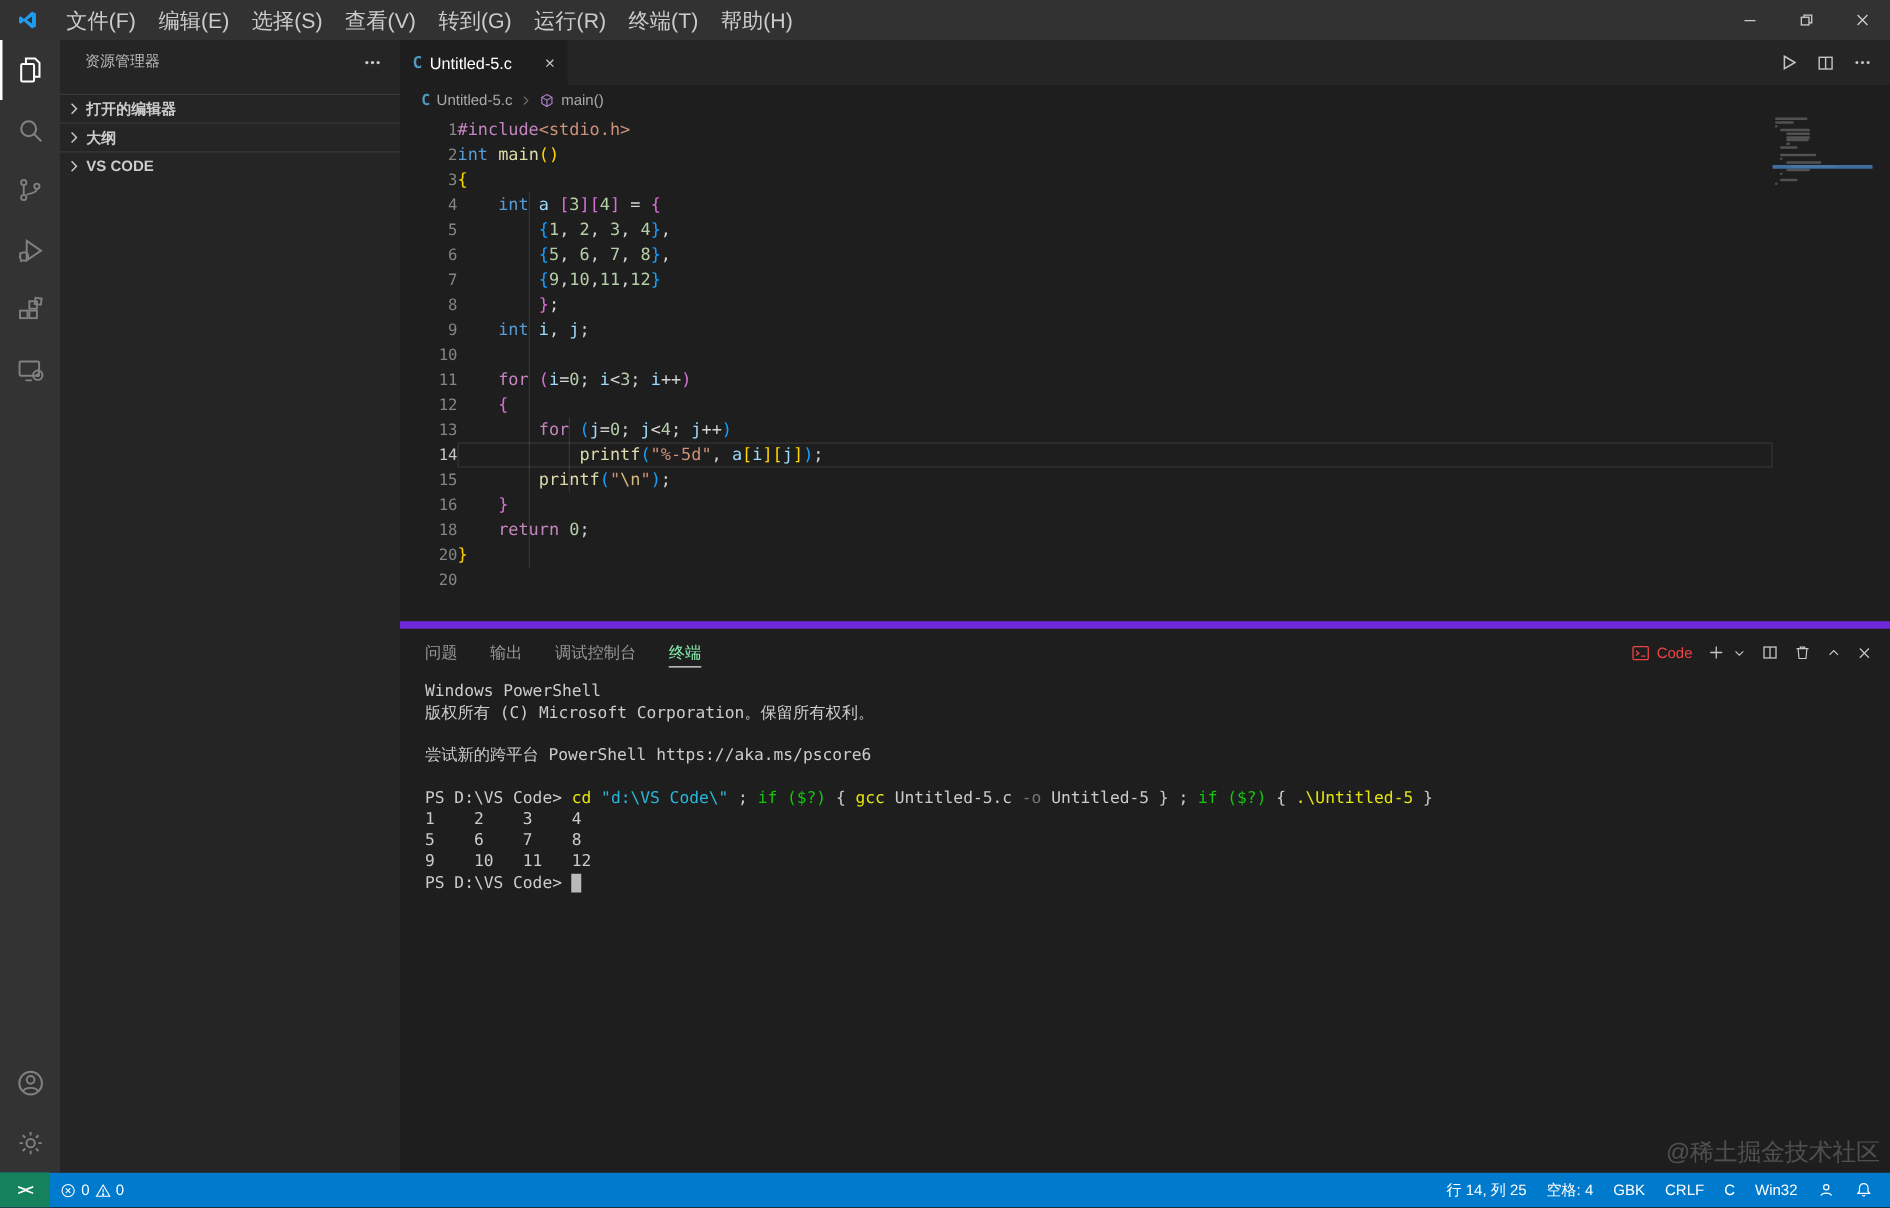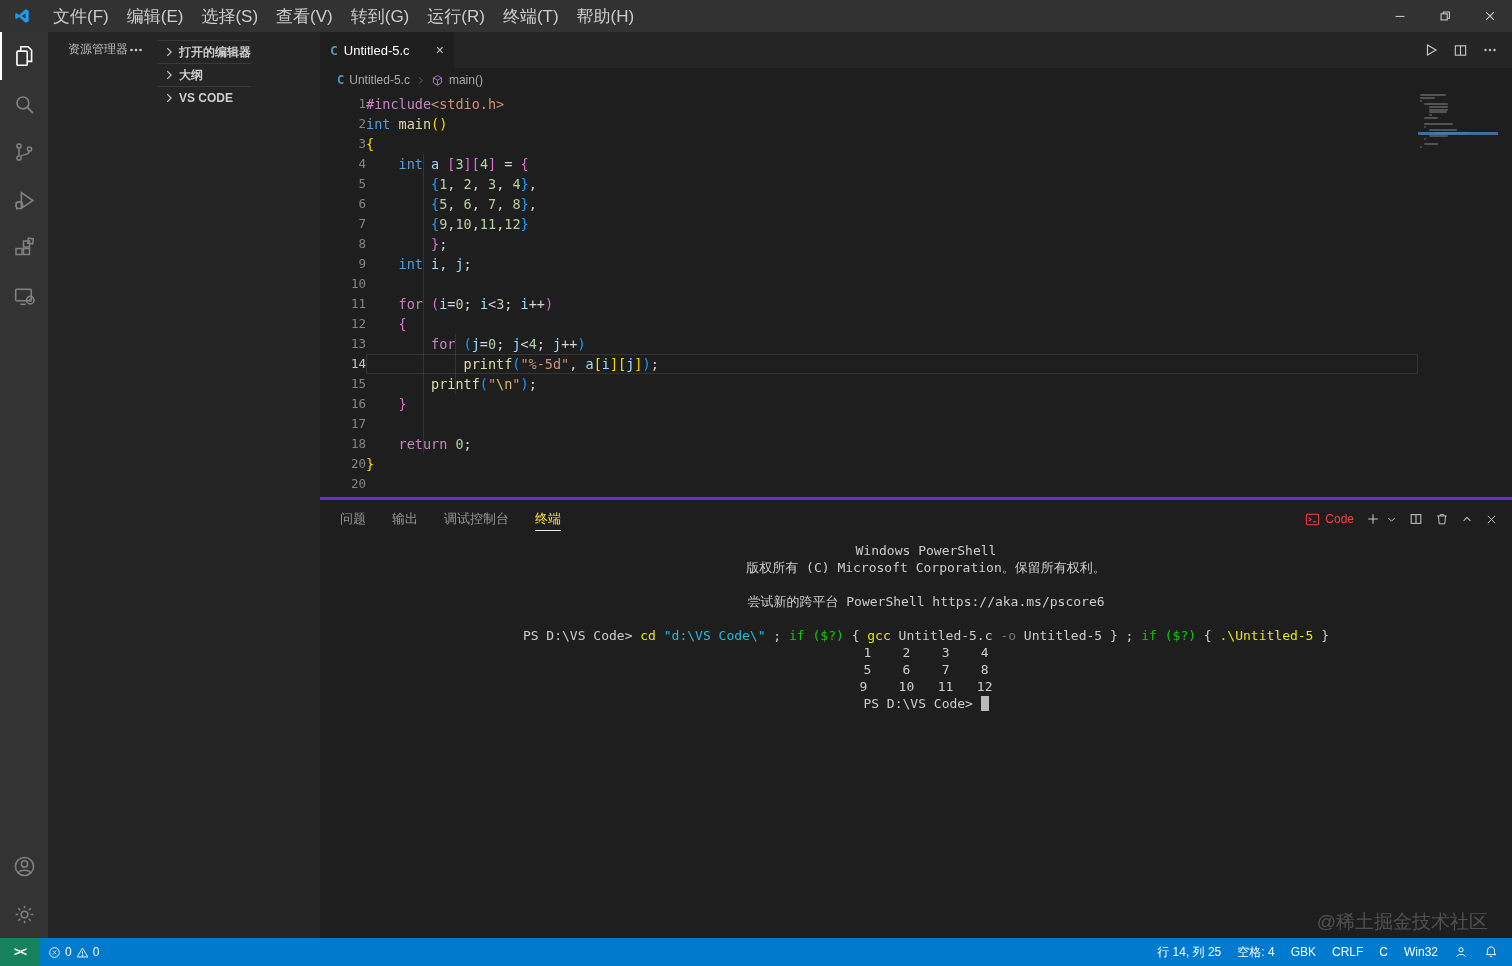--- a/index.html
+++ b/index.html
@@ -21,21 +21,21 @@
   
   .main { display:flex; height:906px; }
 
   .activitybar { width:48px; background:#333333; display:flex; flex-direction:column; align-items:center; flex:none; }
   .ab-item { width:48px; height:48px; display:flex; align-items:center; justify-content:center;
     color:#818181; position:relative; cursor:pointer; }
   .ab-item.active { color:#ffffff; }
   .ab-item.active::before { content:''; position:absolute; left:0; top:0; bottom:0; width:2px; background:#ffffff; }
   .ab-spacer { flex:1; }
 
-  .sidebar { width:272px; background:#252526; flex:none; display:flex; flex-direction:row; }
+  .sidebar { width:272px; background:#252526; flex:none; display:flex; flex-direction:column; }
   .sb-header { height:35px; display:flex; align-items:center; padding:0 14px 0 20px; font-size:12px; color:#bbbbbb; }
   .sb-more { margin-left:auto; color:#cccccc; cursor:pointer; }
   .sb-sections { margin-top:8px; }
   .sb-section { height:23px; display:flex; align-items:center; gap:3px; padding-left:4px;
     font-size:12px; font-weight:bold; color:#cccccc; border-top:1px solid rgba(204,204,204,0.12); cursor:pointer; }
   .sb-chevron { color:#cccccc; flex:none; }
 
   .editor-col { flex:1; min-width:0; display:flex; flex-direction:column; background:#1e1e1e; }
 
   .tabbar { height:36px; background:#252526; display:flex; align-items:stretch; flex:none; }
@@ -61,43 +61,43 @@
   .code-line.current .lc { outline:1px solid rgba(255,255,255,0.10); outline-offset:-1px; }
   .tk-kw{color:#569cd6} .tk-ct{color:#c586c0} .tk-fn{color:#dcdcaa} .tk-vr{color:#9cdcfe}
   .tk-nm{color:#b5cea8} .tk-st{color:#ce9178} .tk-es{color:#d7ba7d} .tk-pl{color:#d4d4d4}
   .tk-b1{color:#ffd700} .tk-b2{color:#da70d6} .tk-b3{color:#179fff}
   .iguide { position:absolute; width:1px; background:rgba(255,255,255,0.10); }
   .minimap { position:absolute; top:2px; right:14px; width:80px; height:64px; }
   .mm-bar { position:absolute; height:2px; background:rgba(205,205,205,0.30); border-radius:1px; }
   .mm-cur { position:absolute; left:0; right:0; height:3px; background:rgba(70,125,180,0.85); }
 
   
-  .panel { flex:1; border-top:3px solid #6d28d9; display:flex; flex-direction:column; min-height:0;text-align:center; }
+  .panel { flex:1; border-top:6px solid #6d28d9; display:flex; flex-direction:column; min-height:0; }
   .panel-header { height:38px; flex:none; display:flex; align-items:center; padding:0 14px 0 20px; }
   .p-tab { margin-right:26px; font-size:13px; color:#969696; height:100%; display:flex; align-items:center;
     position:relative; cursor:pointer; }
-  .p-tab.active { color:#fde047; }
+  .p-tab.active { color:#86efac; }
   .p-tab.active::after { content:''; position:absolute; left:0; right:0; bottom:7px; height:1px; background:#e7e7e7; }
   .panel-actions { margin-left:auto; display:flex; align-items:center; gap:12px; color:#c5c5c5; }
   .shell-picker { display:flex; align-items:center; gap:5px; font-size:12px; color:#ef4444; cursor:pointer; }
   .pa-group { display:flex; align-items:center; gap:6px; }
 
   .terminal { flex:1; padding:4px 0 0 20px; font-family:"DejaVu Sans Mono","Liberation Mono",monospace;
     font-size:13px; line-height:17px; color:#cccccc; white-space:pre; cursor:text; }
   .tm-d{color:#cccccc} .tm-y{color:#e5e510} .tm-g{color:#16c60c} .tm-c{color:#29b8db} .tm-dim{color:#767676}
   .tm-cur{background:#b9b9b9; color:#b9b9b9;}
 
   
   .statusbar { height:28px; background:#007acc; display:flex; align-items:center; font-size:12px; color:#ffffff; }
   .sb-remote { width:40px; height:100%; background:#16825d; display:flex; align-items:center; justify-content:center;
     font-weight:bold; font-size:12px; letter-spacing:-1px; cursor:pointer; }
   .stat-item { display:flex; align-items:center; gap:4px; padding:0 8px; height:100%; cursor:pointer; }
   .stat-right { margin-left:auto; display:flex; align-items:center; height:100%; padding-right:6px; }
 
-  .watermark { position:fixed; right:24px; bottom:31px; font-size:19px; color:rgba(255,255,255,0.22); pointer-events:none; }
+  .watermark { position:fixed; right:8px; bottom:31px; font-size:19px; color:rgba(255,255,255,0.22); pointer-events:none; }
 </style>
 </head>
 <body>
 
 <div class="titlebar">
   <div class="tb-logo">
     <svg width="18" height="18" viewBox="0 0 24 24">
         <path d="M16.8 3 8.2 10.8 4.6 8 3 9v6l1.6 1 3.6-2.8L16.8 21l4.2-2V5z" fill="#1f9cf0"></path>
         <path d="M16.8 8.2v7.6L11.3 12z" fill="#323233"></path>
       </svg>
@@ -307,21 +307,20 @@
           <div class="code-line"><span class="ln">7</span><span class="lc"><span class="tk-pl">        </span><span class="tk-b3">{</span><span class="tk-nm">9</span><span class="tk-pl">,</span><span class="tk-nm">10</span><span class="tk-pl">,</span><span class="tk-nm">11</span><span class="tk-pl">,</span><span class="tk-nm">12</span><span class="tk-b3">}</span></span></div>
           <div class="code-line"><span class="ln">8</span><span class="lc"><span class="tk-pl">        </span><span class="tk-b2">}</span><span class="tk-pl">;</span></span></div>
           <div class="code-line"><span class="ln">9</span><span class="lc"><span class="tk-pl">    </span><span class="tk-kw">int</span><span class="tk-pl"> </span><span class="tk-vr">i</span><span class="tk-pl">, </span><span class="tk-vr">j</span><span class="tk-pl">;</span></span></div>
           <div class="code-line"><span class="ln">10</span><span class="lc"></span></div>
           <div class="code-line"><span class="ln">11</span><span class="lc"><span class="tk-pl">    </span><span class="tk-ct">for</span><span class="tk-pl"> </span><span class="tk-b2">(</span><span class="tk-vr">i</span><span class="tk-pl">=</span><span class="tk-nm">0</span><span class="tk-pl">; </span><span class="tk-vr">i</span><span class="tk-pl">&lt;</span><span class="tk-nm">3</span><span class="tk-pl">; </span><span class="tk-vr">i</span><span class="tk-pl">++</span><span class="tk-b2">)</span></span></div>
           <div class="code-line"><span class="ln">12</span><span class="lc"><span class="tk-pl">    </span><span class="tk-b2">{</span></span></div>
           <div class="code-line"><span class="ln">13</span><span class="lc"><span class="tk-pl">        </span><span class="tk-ct">for</span><span class="tk-pl"> </span><span class="tk-b3">(</span><span class="tk-vr">j</span><span class="tk-pl">=</span><span class="tk-nm">0</span><span class="tk-pl">; </span><span class="tk-vr">j</span><span class="tk-pl">&lt;</span><span class="tk-nm">4</span><span class="tk-pl">; </span><span class="tk-vr">j</span><span class="tk-pl">++</span><span class="tk-b3">)</span></span></div>
           <div class="code-line current"><span class="ln">14</span><span class="lc"><span class="tk-pl">            </span><span class="tk-fn">printf</span><span class="tk-b3">(</span><span class="tk-st">"%-5d"</span><span class="tk-pl">, </span><span class="tk-vr">a</span><span class="tk-b1">[</span><span class="tk-vr">i</span><span class="tk-b1">]</span><span class="tk-b1">[</span><span class="tk-vr">j</span><span class="tk-b1">]</span><span class="tk-b3">)</span><span class="tk-pl">;</span></span></div>
           <div class="code-line"><span class="ln">15</span><span class="lc"><span class="tk-pl">        </span><span class="tk-fn">printf</span><span class="tk-b3">(</span><span class="tk-st">"</span><span class="tk-es">\n</span><span class="tk-st">"</span><span class="tk-b3">)</span><span class="tk-pl">;</span></span></div>
           <div class="code-line"><span class="ln">16</span><span class="lc"><span class="tk-pl">    </span><span class="tk-b2">}</span></span></div>
-          <div class="code-line"><span class="ln">17</span><span class="lc"></span></div>
           <div class="code-line"><span class="ln">18</span><span class="lc"><span class="tk-pl">    </span><span class="tk-ct">return</span><span class="tk-pl"> </span><span class="tk-nm">0</span><span class="tk-pl">;</span></span></div>
           <div class="code-line"><span class="ln">20</span><span class="lc"><span class="tk-b1">}</span></span></div>
           <div class="code-line"><span class="ln">20</span><span class="lc"></span></div>
         </div>
       <div class="iguide" style="left:calc(70px + 4ch); top:62px; height:300px;"></div>
       <div class="iguide" style="left:calc(70px + 8ch); top:242px; height:60px;"></div>
       <div class="minimap">
           <div class="mm-bar" style="top: 0px; left: 2px; width: 25.5px;"></div>
           <div class="mm-bar" style="top: 2.9px; left: 2px; width: 15px;"></div>
           <div class="mm-bar" style="top: 5.8px; left: 2px; width: 1.5px;"></div>

